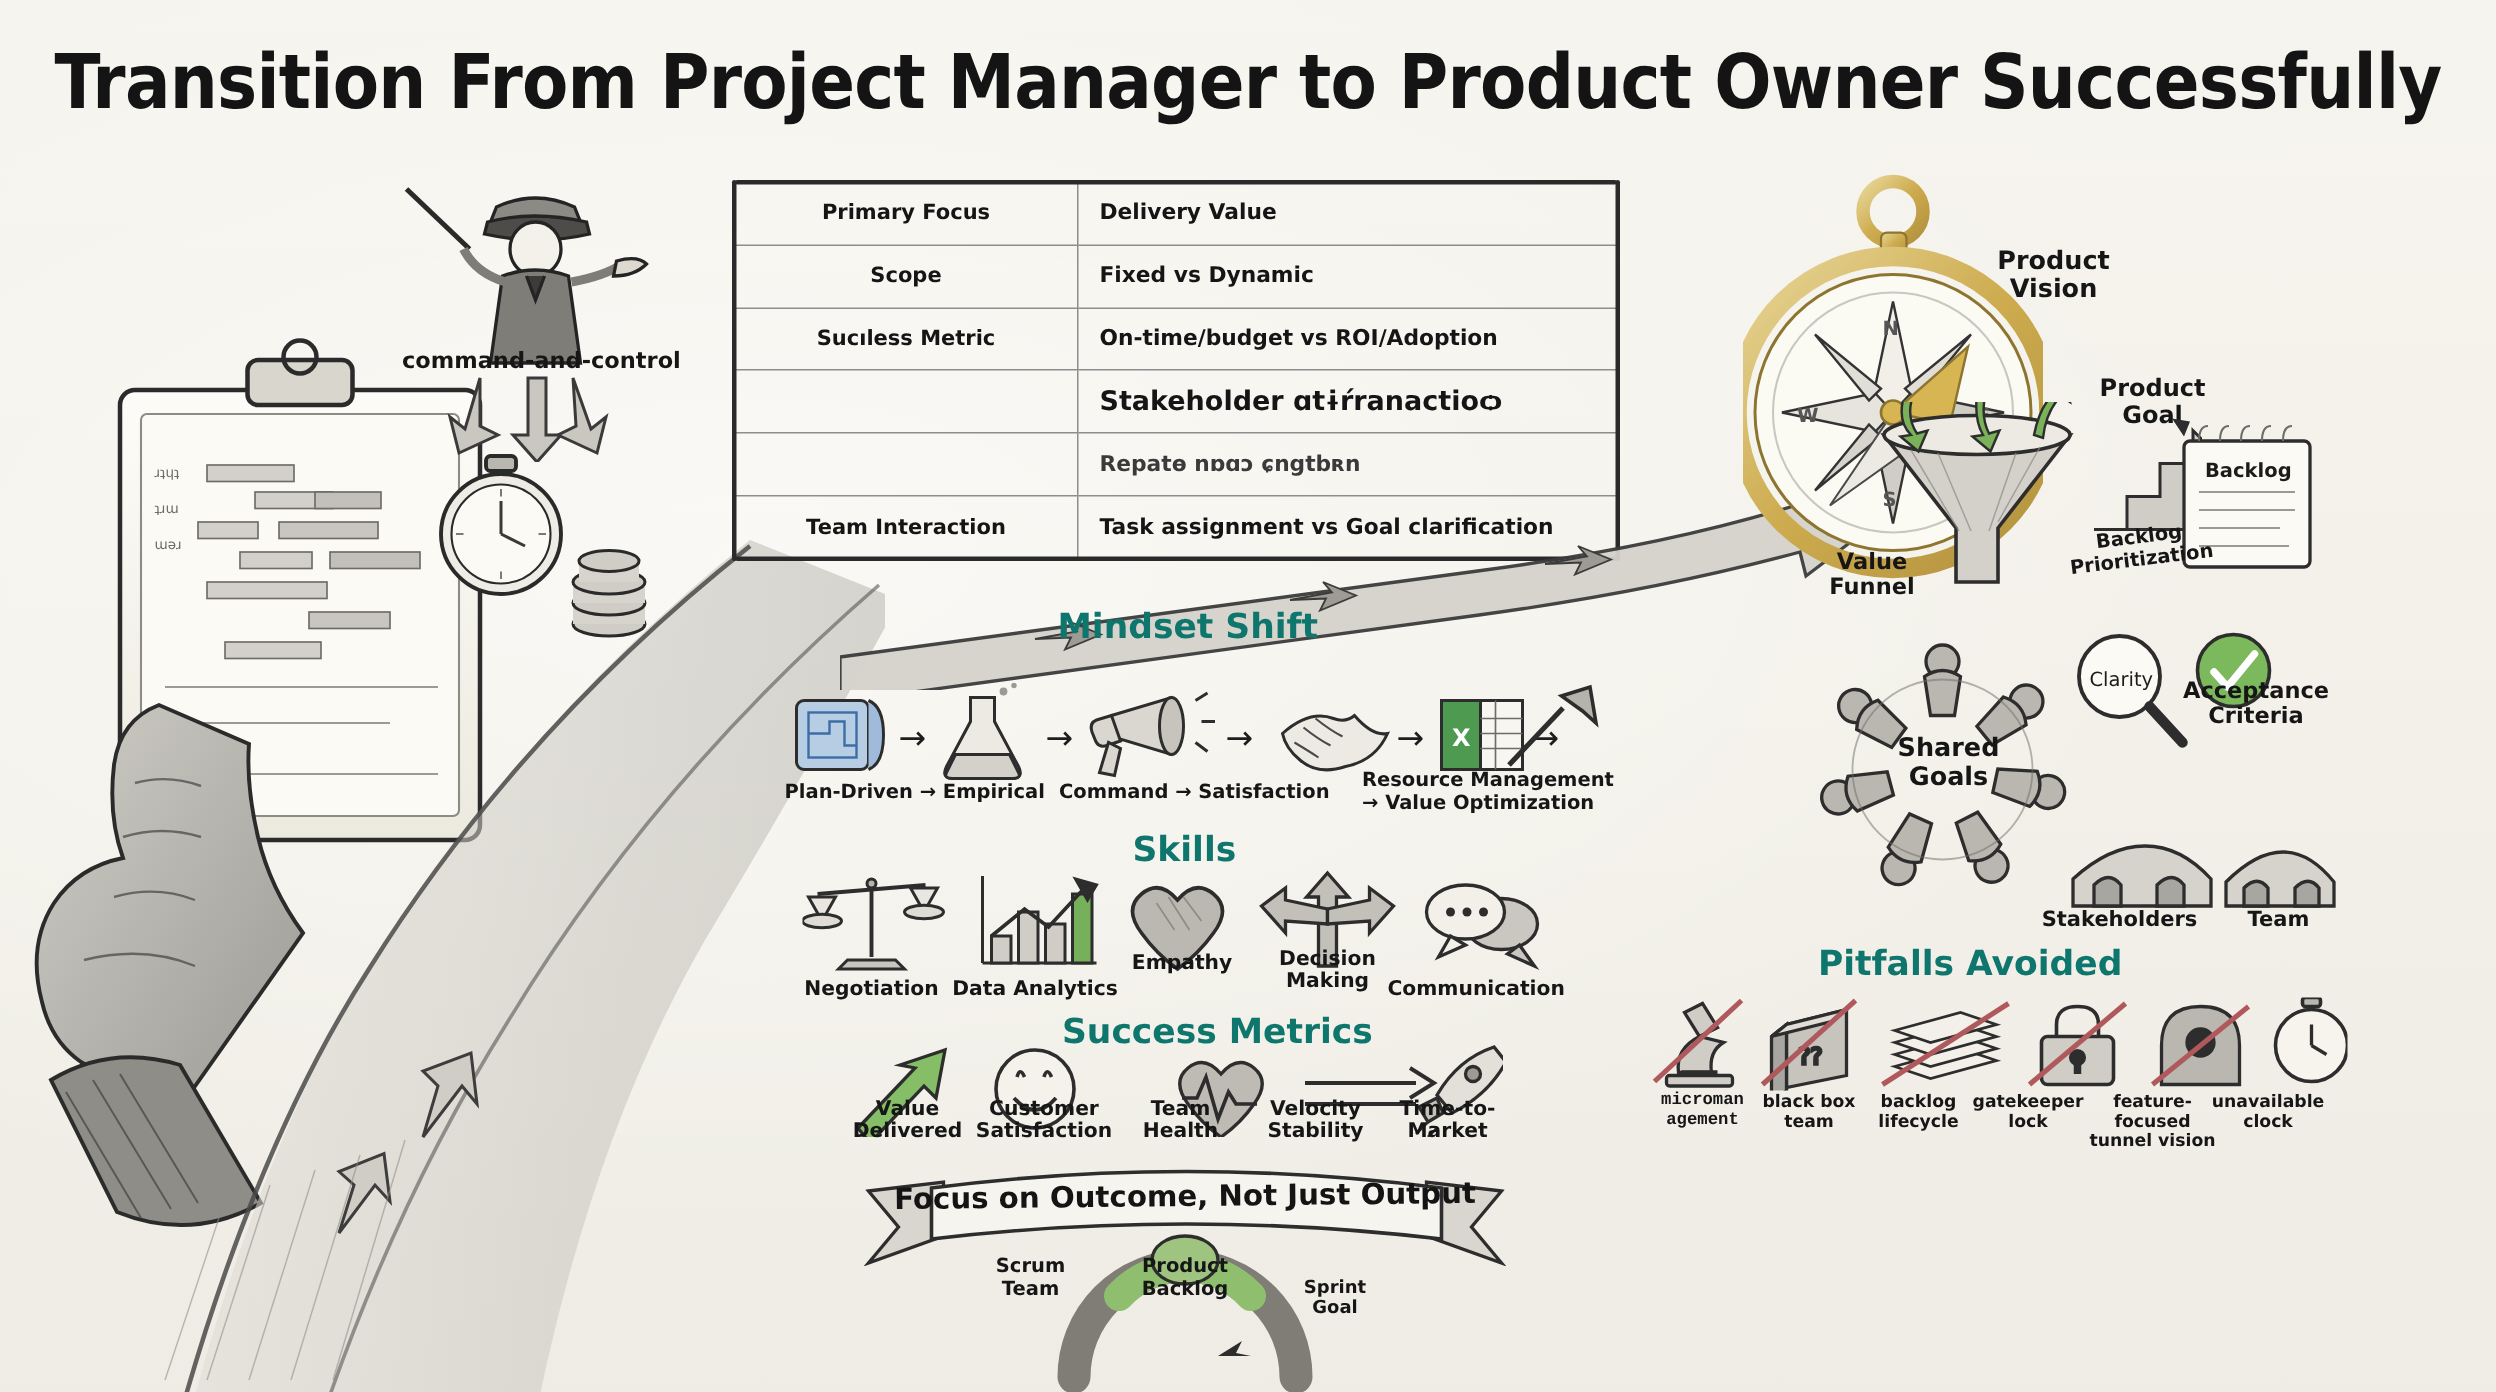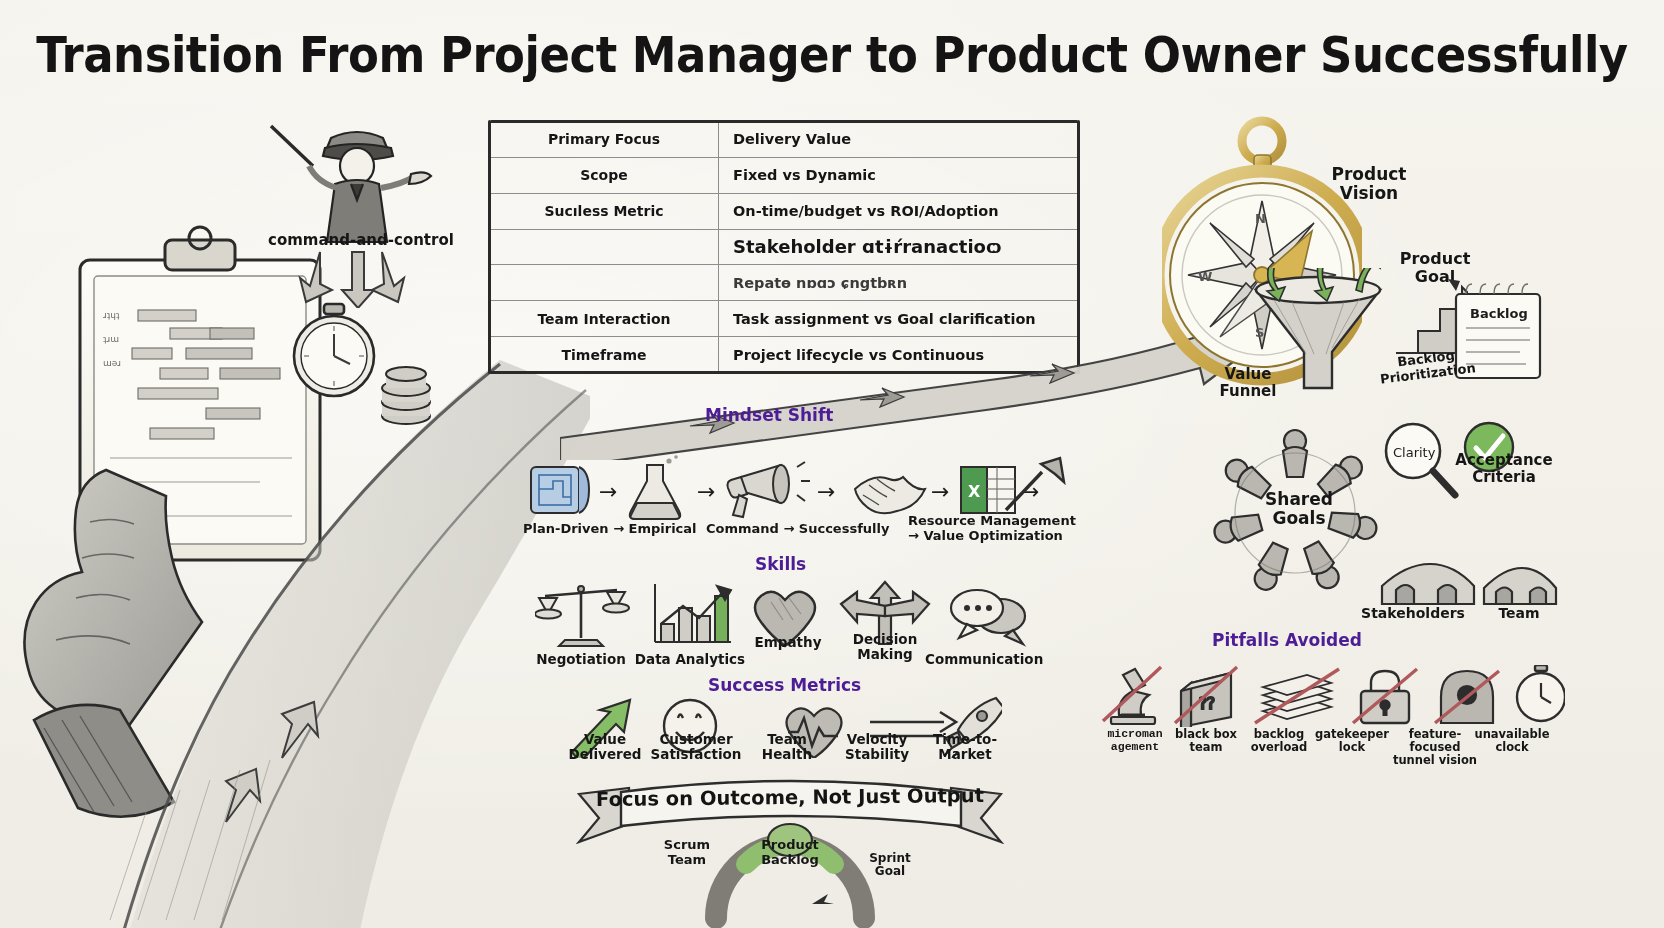--- a/index.html
+++ b/index.html
@@ -31,21 +31,21 @@
     letter-spacing:-0.5px;
     color:#141414;
     font-family:"DejaVu Sans", sans-serif;
     transform:scaleY(1.12);
   }
 
   
   .lbl{ font-family:"DejaVu Sans", sans-serif; font-weight:bold; color:#161616; line-height:1.12; }
   .sect-head{
     font-family:"DejaVu Sans", sans-serif;
-    font-weight:bold; font-size:17px; color:#4c1d95;
+    font-weight:bold; font-size:23px; color:#0f766e;
   }
 
   
   #table-card{
     left:490px; top:122px; width:588px; height:250px;
   }
   #table-card table{
     width:100%; height:100%;
     border-collapse:collapse;
     table-layout:fixed;
@@ -254,24 +254,20 @@
         <td class="v big">Stakeholder  ɑtɨŕranactioѻ</td>
       </tr>
       <tr>
         <td class="k"></td>
         <td class="v faded">Repatɵ nɒɑɔ ɕngtbʀn</td>
       </tr>
       <tr>
         <td class="k">Team Interaction</td>
         <td class="v">Task assignment vs Goal clarification</td>
       </tr>
-      <tr>
-        <td class="k">Timeframe</td>
-        <td class="v">Project lifecycle vs Continuous</td>
-      </tr>
     </tbody>
   </table>
 </div>
 
 <svg class="abs" style="left:560px; top:330px;" width="700" height="130" viewBox="0 0 700 130">
   <g fill="#d5d3cb" stroke="#3b3b3b" stroke-width="2.2" opacity="0.95">
     <path d="M0 108 q220 -30 430 -58 q120 -16 210 -44 l-6 -14 l60 24 l-50 38 l-4 -16 q-96 26 -214 42 q-212 28 -426 58 Z"></path>
   </g>
   <g fill="#9d9b94" stroke="#3b3b3b" stroke-width="1.2">
     <path d="M130 96 l28 -5 l-6 -7 l22 9 l-24 10 l4 -8 Z"></path>
@@ -334,21 +330,21 @@
 </svg>
 
 <svg class="abs" style="left:1000px; top:452px;" width="70" height="66" viewBox="0 0 70 66">
   <g stroke="#2d2d2d" stroke-width="3.4" fill="none">
     <path d="M6 58 l36 -38"></path>
   </g>
   <path d="M60 6 l4 24 l-9 -8 l-14 -10 Z" fill="#b5b3ab" stroke="#2d2d2d" stroke-width="2.4"></path>
 </svg>
 
 <div class="abs lbl" style="left:523px; top:522px; font-size:13px;">Plan-Driven → Empirical</div>
-<div class="abs lbl" style="left:706px; top:522px; font-size:13px;">Command → Successfully</div>
+<div class="abs lbl" style="left:706px; top:522px; font-size:13px;">Command → Satisfaction</div>
 <div class="abs lbl" style="left:908px; top:514px; font-size:13px;">
   <div>Resource Management</div>
   <div>→ Value Optimization</div>
 </div>
 
 <div class="abs sect-head" style="left:755px; top:554px;">Skills</div>
 
 <svg class="abs" style="left:535px; top:580px;" width="520" height="70" viewBox="0 0 520 70">
 
   <g stroke="#2d2d2d" stroke-width="2" fill="#dedcd4">
@@ -717,21 +713,21 @@
 <div class="abs lbl ctr" style="left:1092px; top:728px; width:86px; font-size:11.5px;font-family:Liberation Mono, monospace;">
   <div>microman</div>
   <div>agement</div>
 </div>
 <div class="abs lbl ctr" style="left:1164px; top:728px; width:84px; font-size:11.5px;">
   <div>black box</div>
   <div>team</div>
 </div>
 <div class="abs lbl ctr" style="left:1238px; top:728px; width:82px; font-size:11.5px;">
   <div>backlog</div>
-  <div>overload</div>
+  <div>lifecycle</div>
 </div>
 <div class="abs lbl ctr" style="left:1310px; top:728px; width:84px; font-size:11.5px;">
   <div>gatekeeper</div>
   <div>lock</div>
 </div>
 <div class="abs lbl ctr" style="left:1386px; top:728px; width:98px; font-size:11.5px;text-align:center;">
   <div>feature-focused</div>
   <div>tunnel vision</div>
 </div>
 <div class="abs lbl ctr" style="left:1468px; top:728px; width:88px; font-size:11.5px;">

